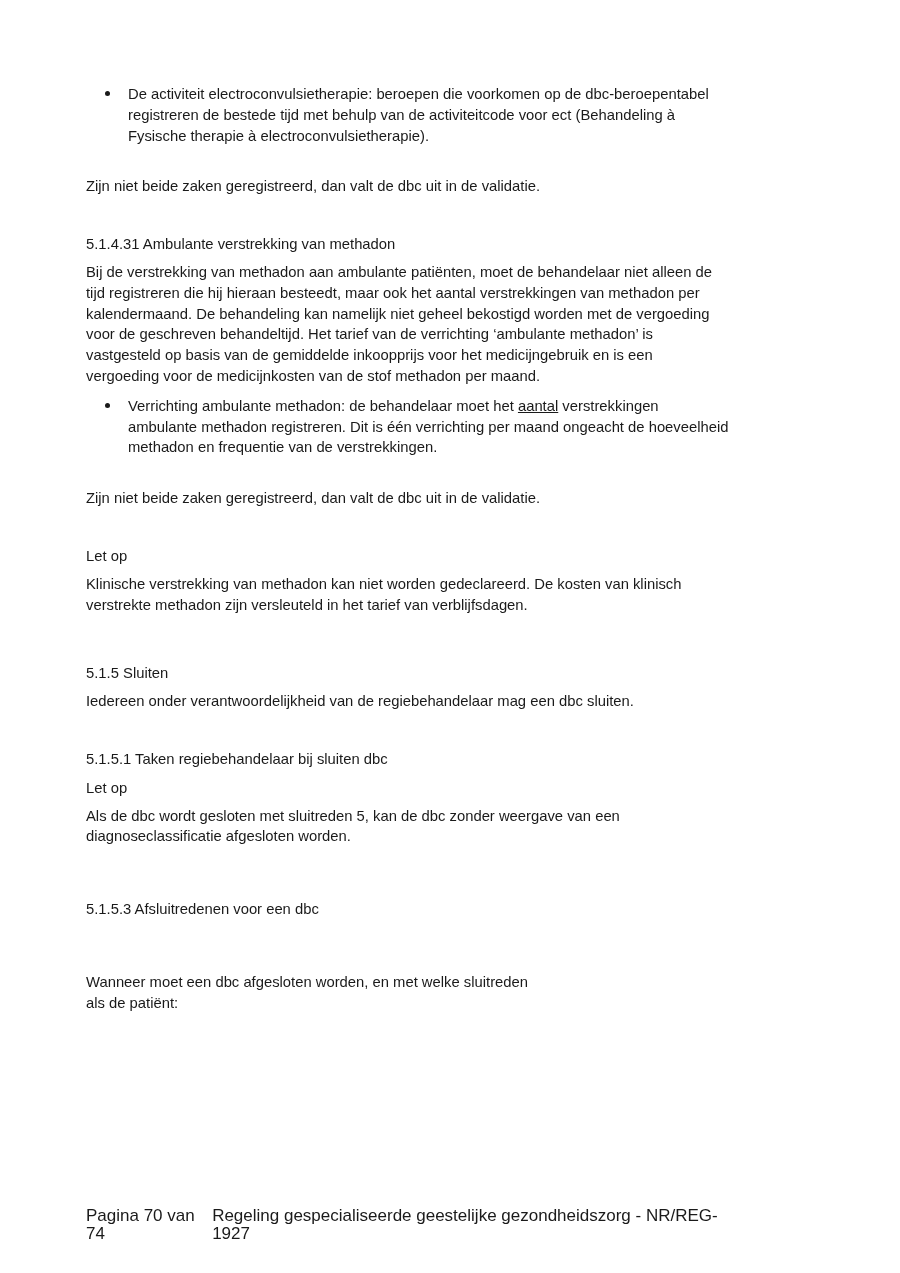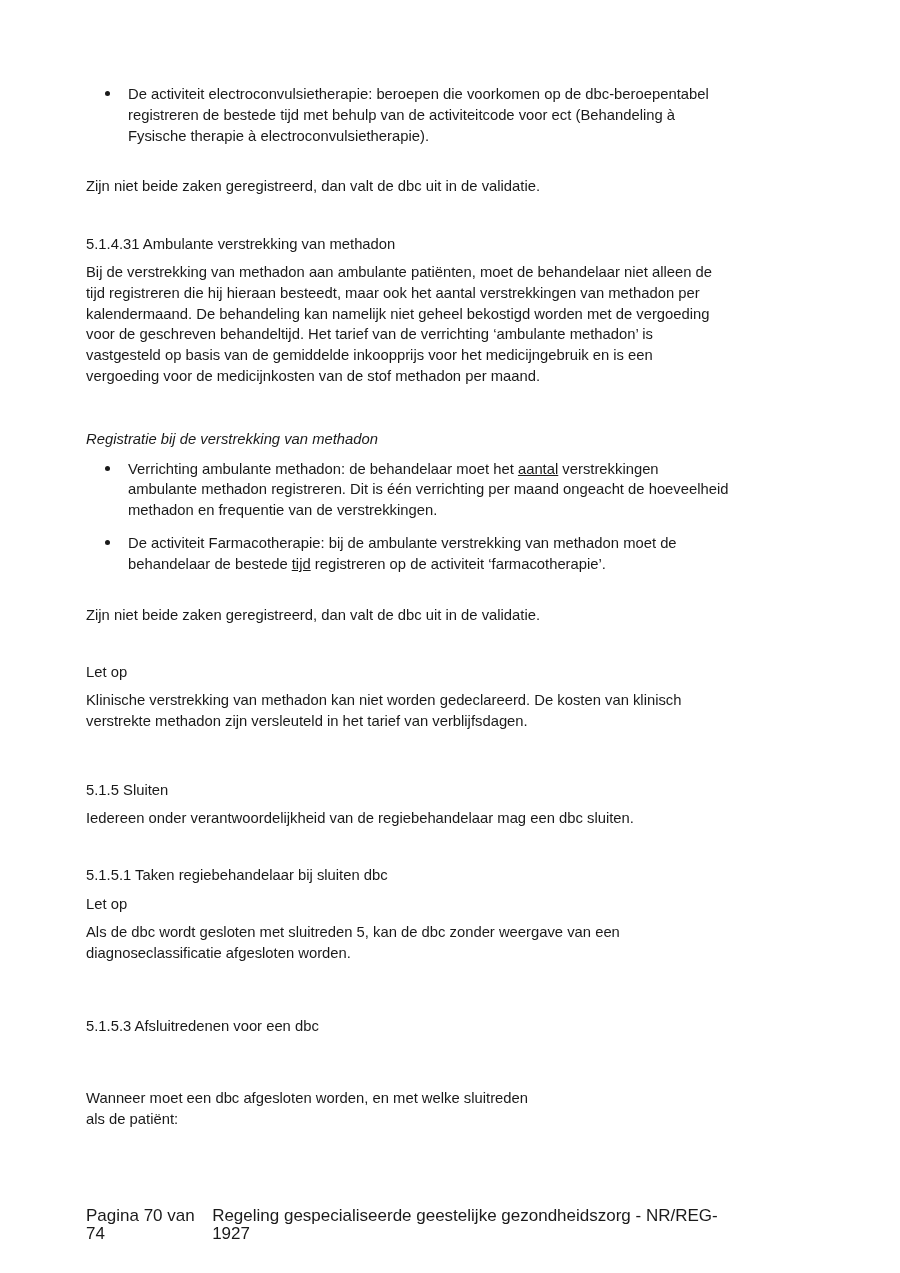--- a/index.html
+++ b/index.html
@@ -72,31 +72,26 @@
       <span><span>De activiteit electroconvulsietherapie: beroepen die voorkomen op de dbc-beroepentabel registreren de bestede tijd met behulp van de activiteitcode voor ect (Behandeling à Fysische therapie à electroconvulsietherapie).</span></span>
     </li>
   </ul>
 
   <p class="para mt-para">Zijn niet beide zaken geregistreerd, dan valt de dbc uit in de validatie.</p>
 
   <p class="para mt-sect">5.1.4.31 Ambulante verstrekking van methadon</p>
 
   <p class="para mt-line">Bij de verstrekking van methadon aan ambulante patiënten, moet de behandelaar niet alleen de tijd registreren die hij hieraan besteedt, maar ook het aantal verstrekkingen van methadon per kalendermaand. De behandeling kan namelijk niet geheel bekostigd worden met de vergoeding voor de geschreven behandeltijd. Het tarief van de verrichting ‘ambulante methadon’ is vastgesteld op basis van de gemiddelde inkoopprijs voor het medicijngebruik en is een vergoeding voor de medicijnkosten van de stof methadon per maand.</p>
 
-  <p class="para italic mt-sub">Registratie bij de verstrekking van methadon</p>
 
 
   <ul class="doc-list mt-list">
     <li>
       <span class="bullet-dot"></span>
       <span><span>Verrichting ambulante methadon: de behandelaar moet het </span><span class="u">aantal</span><span> verstrekkingen ambulante methadon registreren. Dit is één verrichting per maand ongeacht de hoeveelheid methadon en frequentie van de verstrekkingen.</span></span>
-    </li>
-    <li>
-      <span class="bullet-dot"></span>
-      <span><span>De activiteit Farmacotherapie: bij de ambulante verstrekking van methadon moet de behandelaar de bestede </span><span class="u">tijd</span><span> registreren op de activiteit ‘farmacotherapie’.</span></span>
     </li>
   </ul>
 
   <p class="para mt-para">Zijn niet beide zaken geregistreerd, dan valt de dbc uit in de validatie.</p>
 
   <p class="para mt-sect">Let op</p>
 
   <p class="para mt-line">Klinische verstrekking van methadon kan niet worden gedeclareerd. De kosten van klinisch verstrekte methadon zijn versleuteld in het tarief van verblijfsdagen.</p>
 
   <p class="para" style="margin-top:48px;">5.1.5 Sluiten</p>

